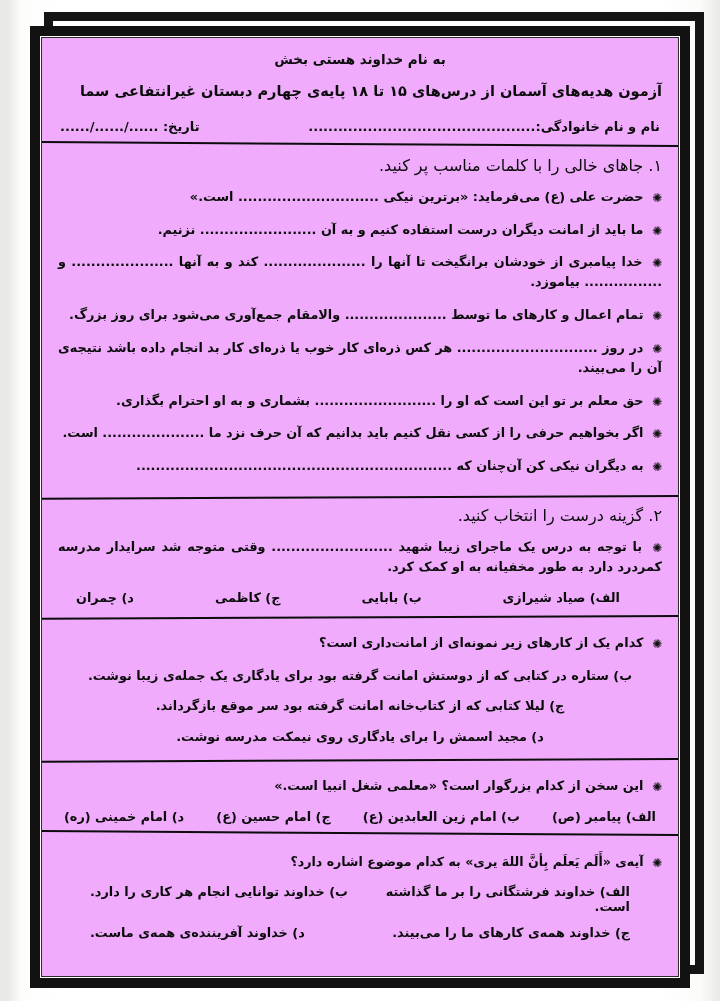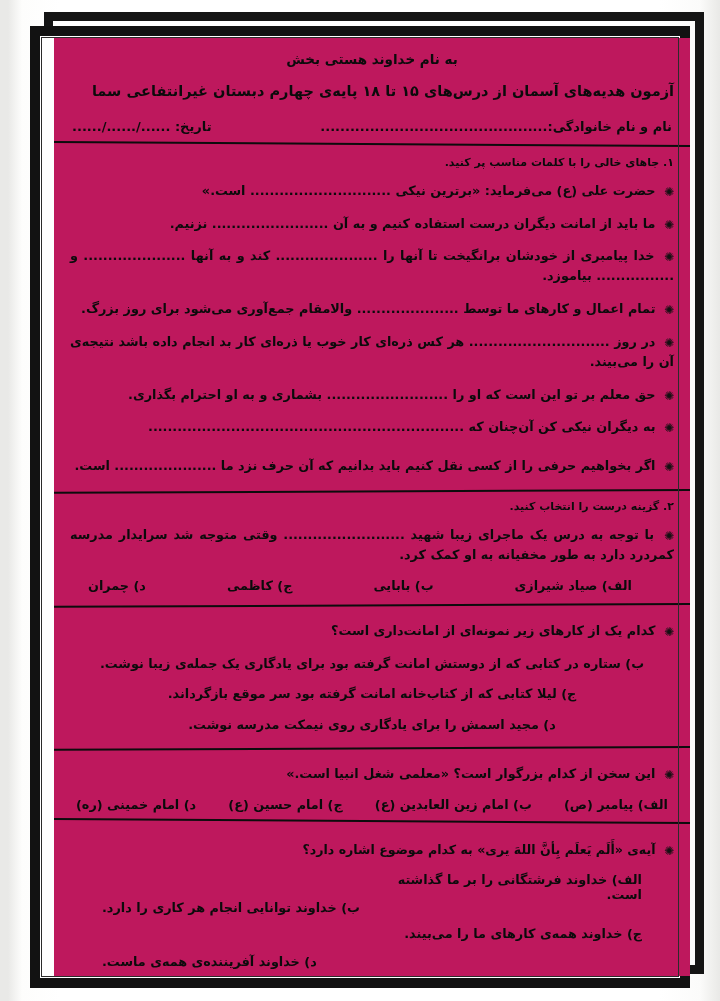--- a/index.html
+++ b/index.html
@@ -54,23 +54,23 @@
     position: absolute;
     left: 41px; top: 37px;
     width: 638px; height: 940px;
     border: 1px solid #2b2b2b;
     pointer-events: none;
   }
 
   
   #sheet {
     position: absolute;
-    left: 54px; top: 38px;
+    left: 42px; top: 38px;
     width: 636px; height: 938px;
-    background: #be185d;
+    background: #f0abfc;
     overflow: hidden;
     direction: rtl;
     text-align: right;
     color: #0b0b0b;
   }
 
   .rule {
     height: 0;
     border-top: 2.5px solid #0c0c0c;
     margin: 0;
@@ -104,22 +104,22 @@
     font-size: 13px;
     font-weight: bold;
     padding: 0 2px 6px 2px;
   }
   .id-field { white-space: nowrap; }
   .dots-name { letter-spacing: .5px; font-weight: bold; }
 
   
   .section { padding: 0 16px; }
   .section-title {
-    font-size: 11px;
-    font-weight: bold;
+    font-size: 16px;
+    font-weight: normal;
     margin: 9px 0 12px 0;
     text-align: right;
   }
 
   .q-line {
     font-size: 12.8px;
     font-weight: bold;
     line-height: 1.55;
     margin: 0 0 13px 0;
     display: block;
@@ -165,21 +165,21 @@
     grid-template-columns: 1fr 1fr;
     column-gap: 10px;
     row-gap: 11px;
     font-size: 12.8px;
     font-weight: bold;
     margin: 4px 0 10px 0;
     padding: 0 6px;
   }
   .opt-grid .cell { text-align: center; }
   .opt-grid .cell.right-al { text-align: right; padding-right: 26px; }
-  .opt-grid .cell.left-al { text-align: left; padding-left: 26px; margin-top: 28px; }
+  .opt-grid .cell.left-al { text-align: left; padding-left: 26px; }
 
   .verse { font-size: 12.6px; }
 
   .q-block { margin-top: 16px; }
   .pad-b { padding-bottom: 6px; }
 </style>
 </head>
 <body>
 
 <div id="scan-page"></div>
@@ -227,27 +227,27 @@
       <span>تمام اعمال و کارهای ما توسط ..................... والامقام جمع‌آوری می‌شود برای روز بزرگ.</span>
     </div>
     <div class="q-line">
       <span class="bullet">✺</span>
       <span>در روز ............................. هر کس ذره‌ای کار خوب یا ذره‌ای کار بد انجام داده باشد نتیجه‌ی آن را می‌بیند.</span>
     </div>
     <div class="q-line">
       <span class="bullet">✺</span>
       <span>حق معلم بر تو این است که او را ......................... بشماری و به او احترام بگذاری.</span>
     </div>
+    <div class="q-line">
+      <span class="bullet">✺</span>
+      <span>اگر بخواهیم حرفی را از کسی نقل کنیم باید بدانیم که آن حرف نزد ما ..................... است.</span>
+    </div>
     <div class="q-line pad-b">
       <span class="bullet">✺</span>
       <span>به دیگران نیکی کن آن‌چنان که .................................................................</span>
-    </div>
-    <div class="q-line">
-      <span class="bullet">✺</span>
-      <span>اگر بخواهیم حرفی را از کسی نقل کنیم باید بدانیم که آن حرف نزد ما ..................... است.</span>
     </div>
   </div>
 
   <div class="rule tilt-rev"></div>
 
   <div class="section">
     <div class="section-title">۲. گزینه درست را انتخاب کنید.</div>
 
     <div class="q-line">
       <span class="bullet">✺</span>

